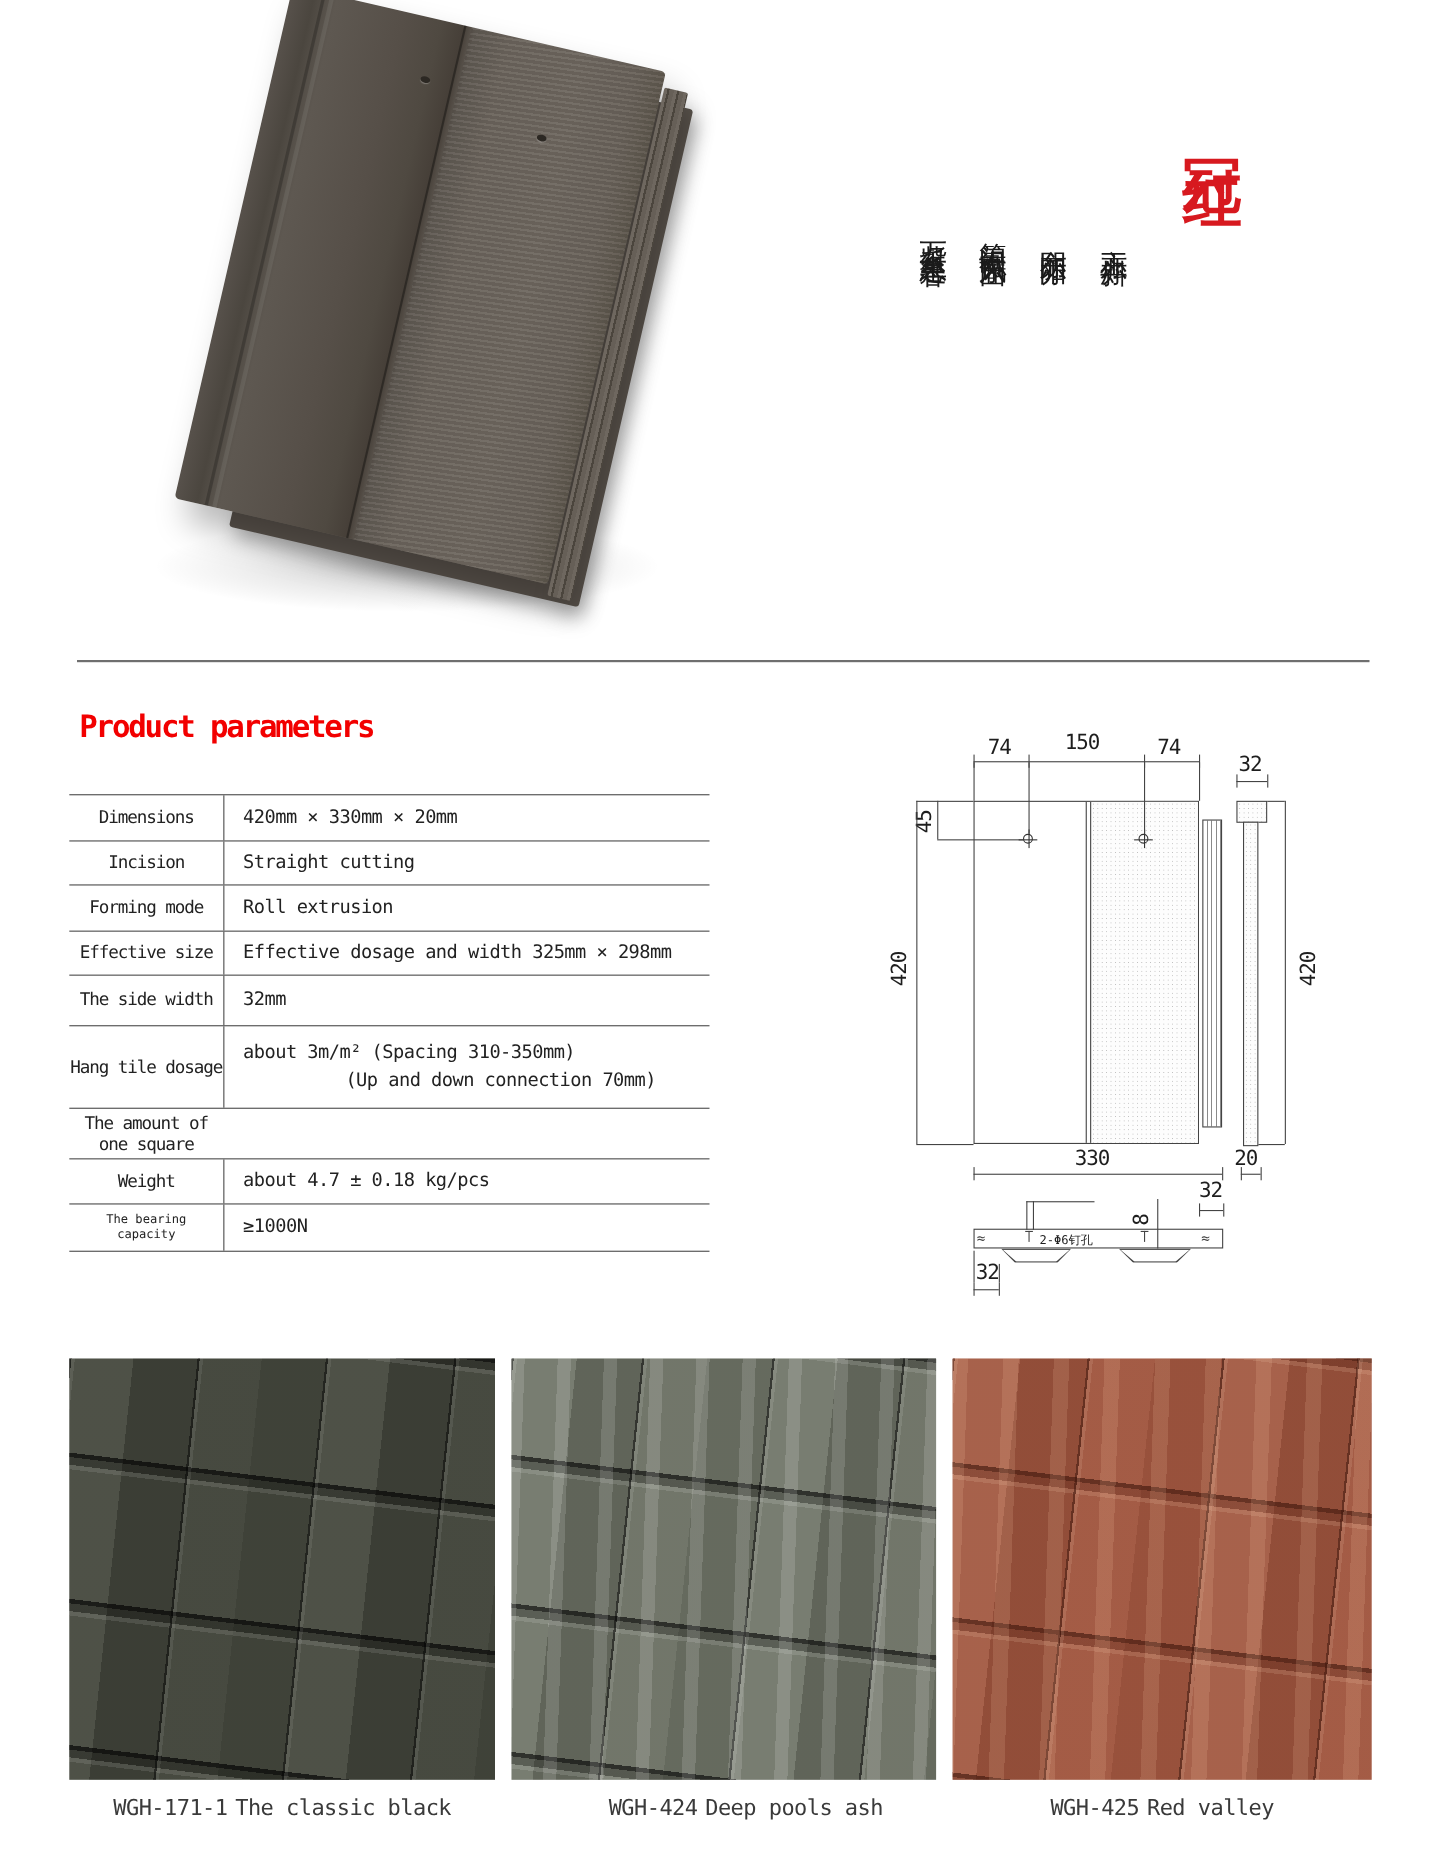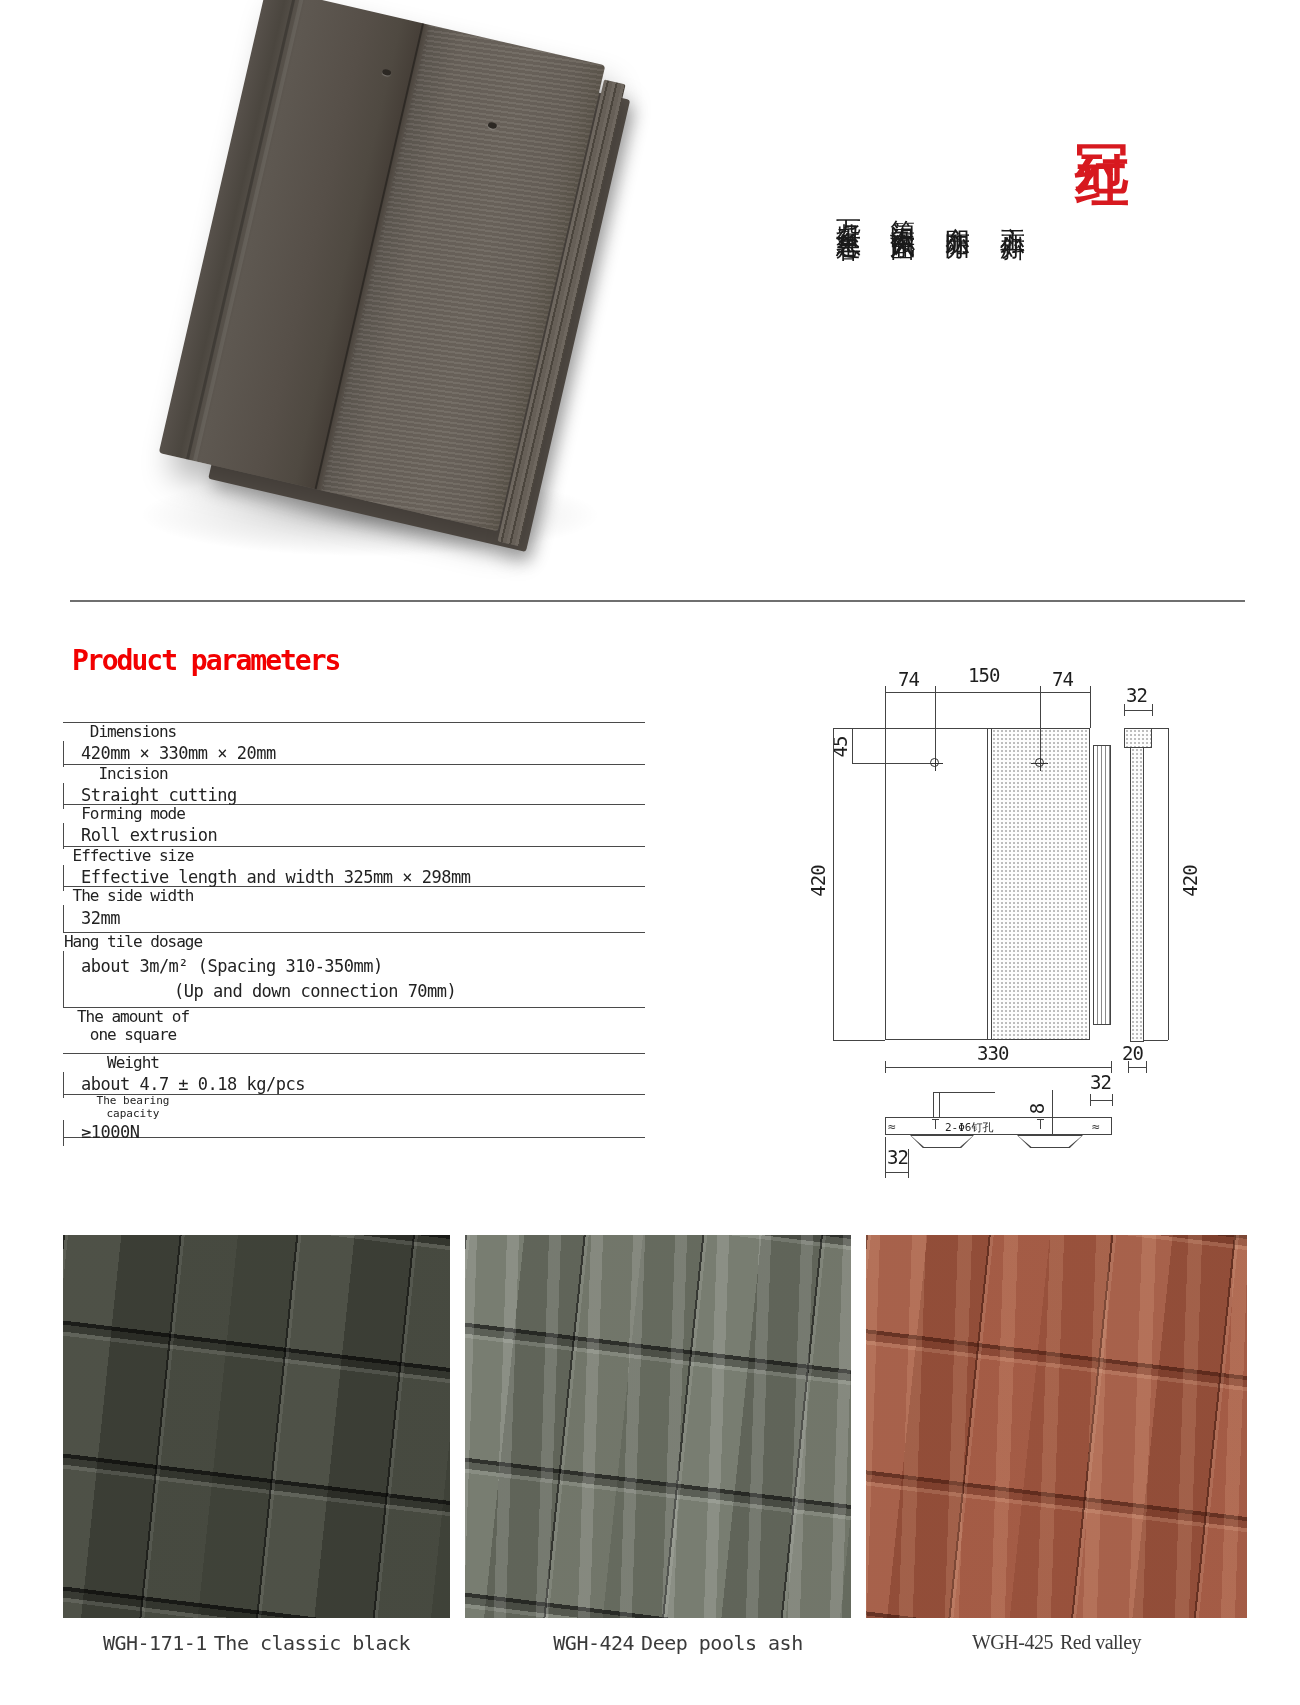--- a/index.html
+++ b/index.html
@@ -31,21 +31,21 @@
     font-family:"DejaVu Serif","Liberation Serif",serif;color:#1a1a1a;}
   .poem{font-size:25px;letter-spacing:3px;}
   .brand{font-size:54px;font-weight:700;letter-spacing:10px;}
 
   .divider{position:absolute;left:70px;top:600px;width:1175px;height:2px;background:#6f6f6f;}
 
   .sec-head{position:absolute;left:72px;top:644px;font-size:28px;letter-spacing:-2px;font-weight:700;}
 
   
   .ptable{position:absolute;left:63px;top:722px;width:582px;border-top:1px solid #4a4a4a;}
-  .prow{display:flex;border-bottom:1px solid #4a4a4a;align-items:stretch;flex-direction:column;}
+  .prow{display:flex;border-bottom:1px solid #4a4a4a;align-items:stretch;}
   .pl{width:140px;display:flex;flex-direction:column;justify-content:center;align-items:center;
       font-size:16px;letter-spacing:-1px;white-space:nowrap;line-height:1.15;}
   .pv{flex:1;border-left:1px solid #4a4a4a;display:flex;flex-direction:column;justify-content:center;
       padding-left:17px;font-size:17px;letter-spacing:-0.5px;line-height:1.5;}
   .pl.small{font-size:11px;letter-spacing:0;}
   .indent2{padding-left:93px;}
 
   
   .drawing{position:absolute;left:740px;top:630px;width:550px;height:575px;}
   .ln{position:absolute;background:#444;}
@@ -137,21 +137,21 @@
         </div>
       <div class="pv">
           <span>Roll extrusion</span>
         </div>
     </div>
     <div class="prow" style="height:39px">
       <div class="pl">
           <span>Effective size</span>
         </div>
       <div class="pv">
-          <span>Effective length and width 325mm × 298mm</span>
+          <span>Effective dosage and width 325mm × 298mm</span>
         </div>
     </div>
     <div class="prow" style="height:45px">
       <div class="pl">
           <span>The side width</span>
         </div>
       <div class="pv">
           <span>32mm</span>
         </div>
     </div>
@@ -285,18 +285,18 @@
   <div class="swatch sw3"></div>
 
   <div class="caption" style="left:63px;width:387px;">
     <span>WGH-171-1</span>
     <span>The classic black</span>
   </div>
   <div class="caption" style="left:485px;width:386px;">
     <span>WGH-424</span>
     <span>Deep pools ash</span>
   </div>
-  <div class="caption" style="left:866px;width:381px;font-family:Liberation Serif, serif;">
+  <div class="caption" style="left:866px;width:381px;">
     <span>WGH-425</span>
     <span>Red valley</span>
   </div>
 
 </div>
 
 </body></html>

